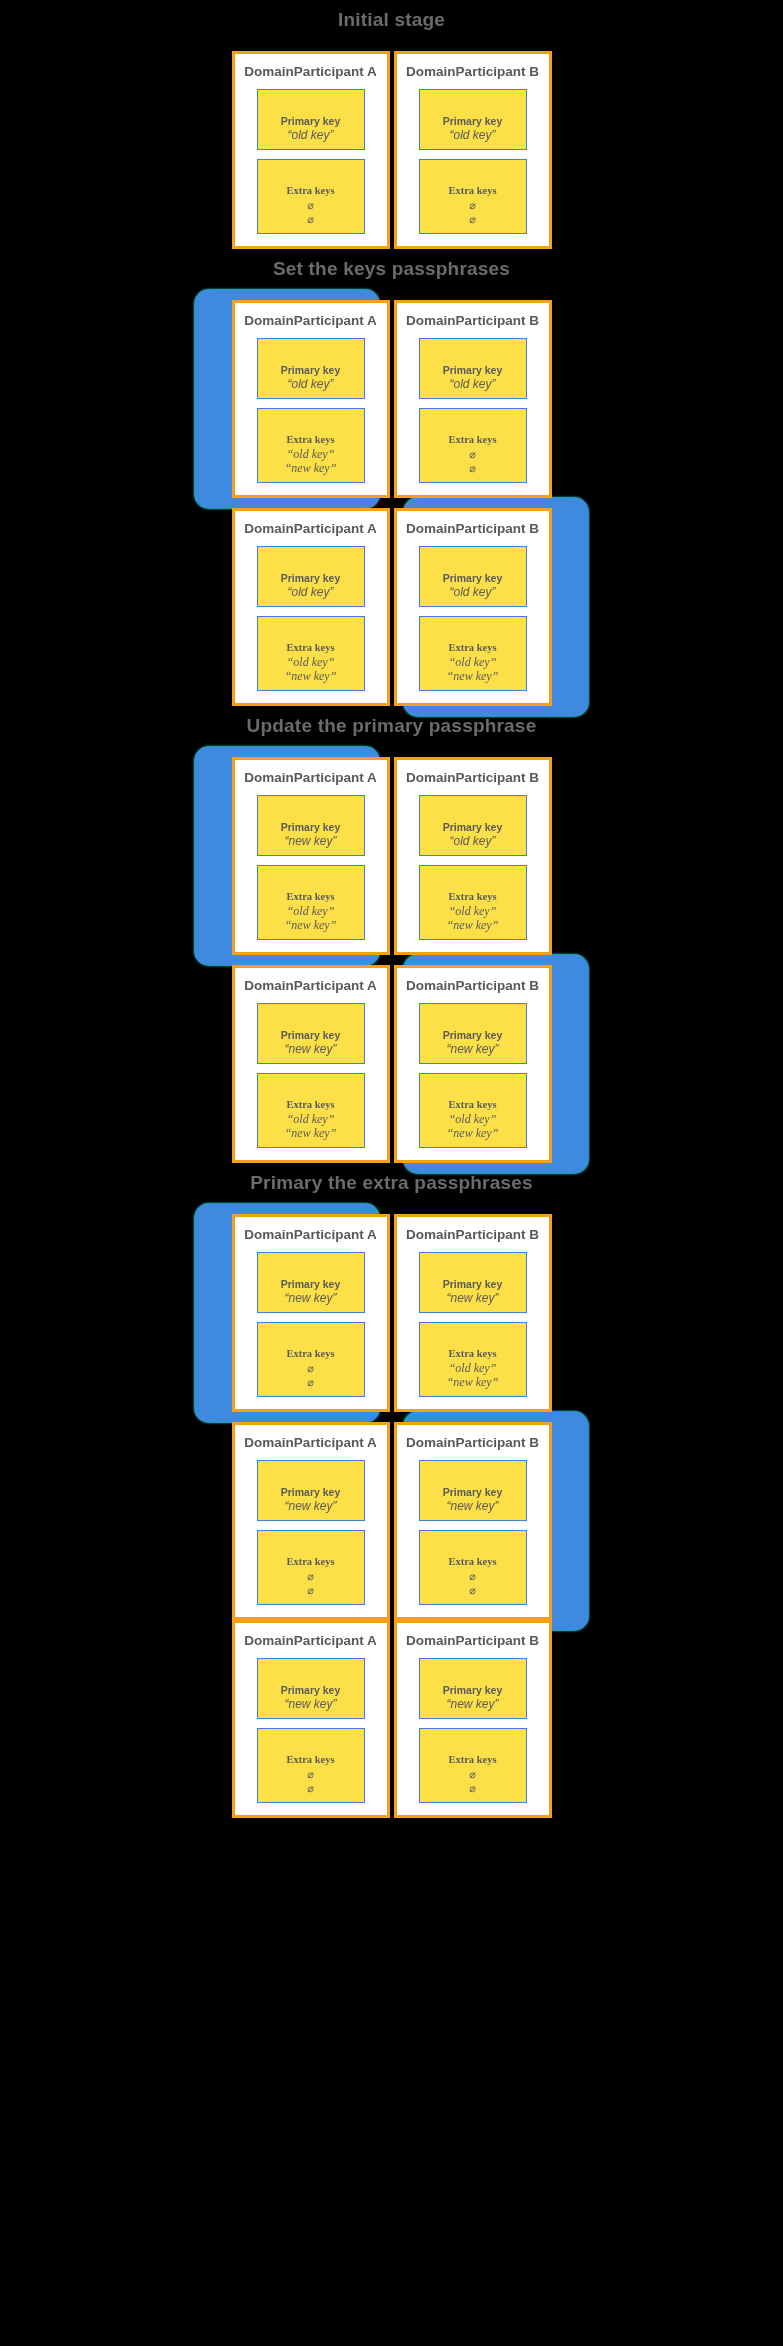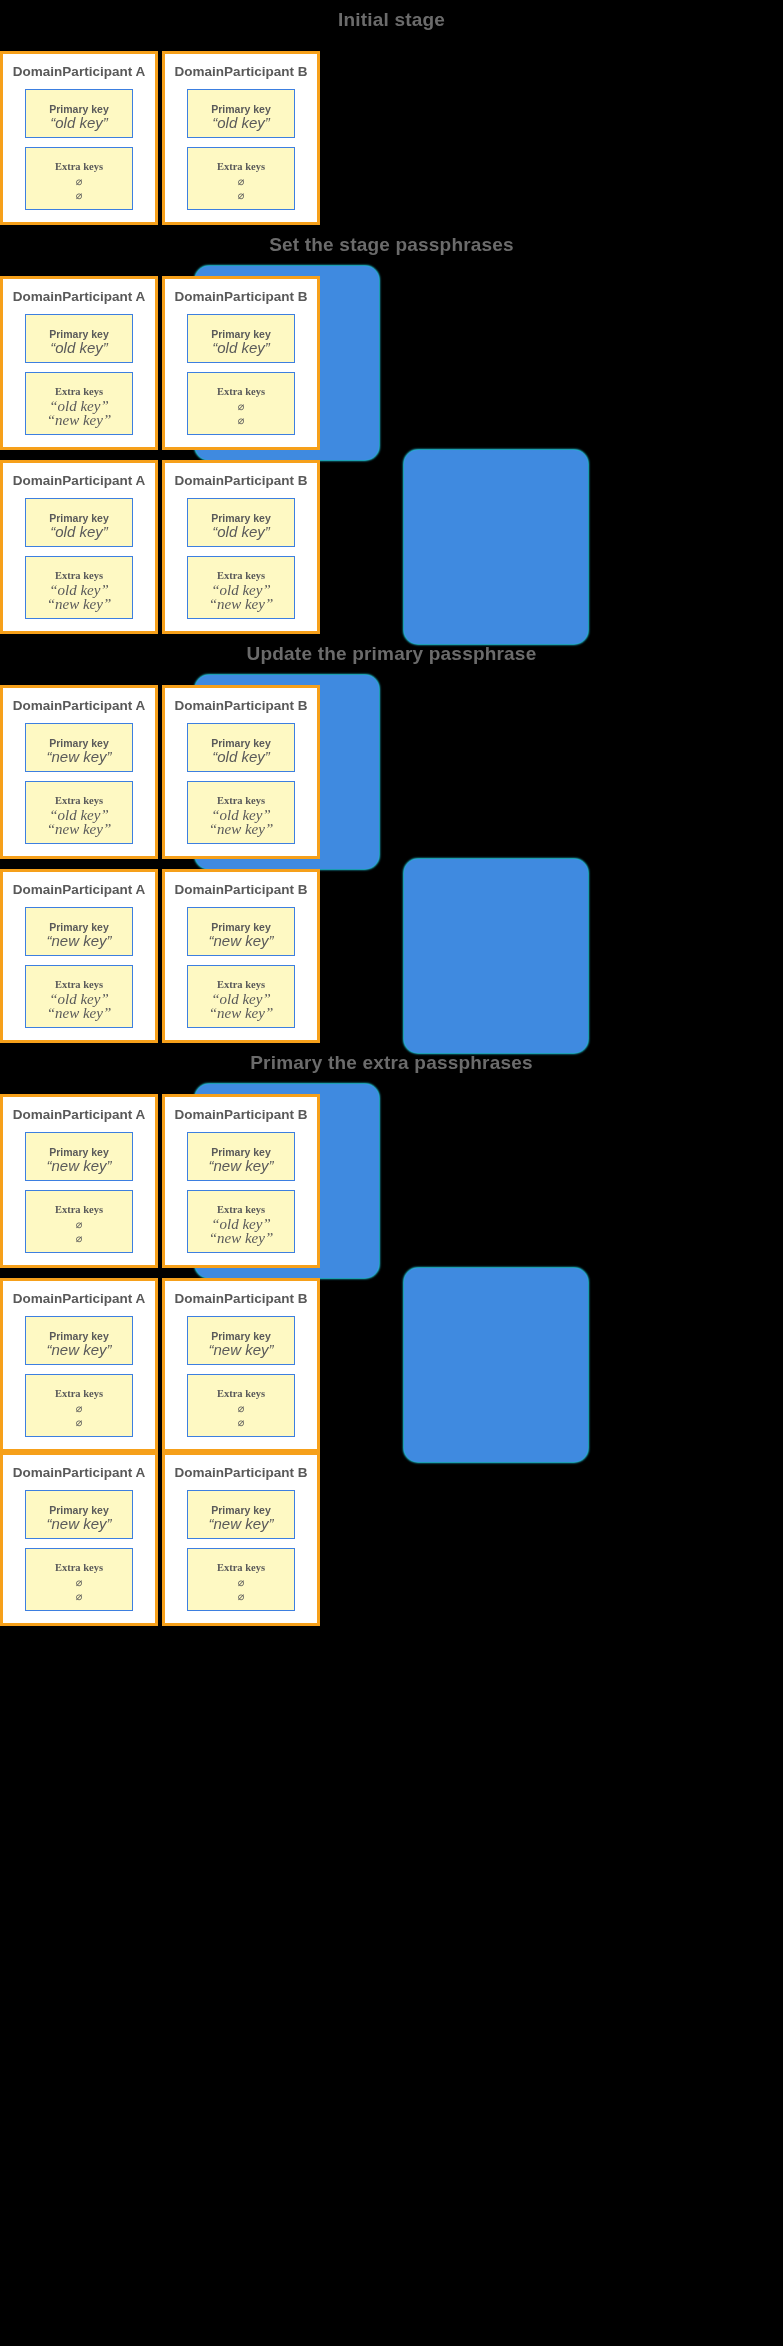--- a/index.html
+++ b/index.html
@@ -28,20 +28,21 @@
     position: absolute;
     background: #3f8ae0;
     border-radius: 14px;
     box-shadow: 0 0 2px 1px #25d6ef;
     z-index: 1;
   }
 
   .row {
     position: relative;
     display: flex;
+    justify-content: center;
     gap: 4px;
     z-index: 2;
   }
 
   .card {
     width: 158px;
     background: #ffffff;
     border: 3px solid #f6a01a;
     padding: 10px 9px 12px 9px;
     position: relative;
@@ -52,37 +53,37 @@
     text-align: center;
     color: #595959;
     font-size: 13.5px;
     font-weight: bold;
     margin-bottom: 10px;
     white-space: nowrap;
   }
 
   .keybox {
     border: 1.6px solid #3d7fe0;
-    background: #fef9c3;
+    background: #fde047;
     margin: 0 13px 9px 13px;
-    padding: 12px 4px 7px 4px;
+    padding: 24px 4px 7px 4px;
     text-align: center;
     min-height: 40px;
   }
   .keybox:last-child { margin-bottom: 0; font-family: Liberation Serif, serif; }
 
   .keybox-label {
     color: #5a5a5a;
     font-size: 10.5px;
     font-weight: bold;
     line-height: 14px;
   }
   .keyval {
     color: #5a5a5a;
-    font-size: 15px;
+    font-size: 12px;
     font-style: italic;
     line-height: 14px;
     white-space: nowrap;
   }
   .empty-glyph {
     color: #5a5a5a;
     font-size: 11px;
     line-height: 14px;
     font-style: normal;
   }
@@ -120,21 +121,21 @@
                 <div class="keybox-label">Extra keys</div>
                 <div class="empty-glyph">⌀</div>
                 <div class="empty-glyph">⌀</div>
               </div>
             </div>
           </div>
         </div>
       </div>
     </div>
     <div class="stage">
-      <div class="stage-title">Set the stage passphrases</div>
+      <div class="stage-title">Set the keys passphrases</div>
       <div class="rows">
         <div style="position: relative;">
           <div class="highlight" style="left: 195px; width: 184px; top: -10px; bottom: -10px;"></div>
           <div class="row">
             <div class="card">
               <div class="card-title">DomainParticipant A</div>
               <div class="keybox">
                 <div class="keybox-label">Primary key</div>
                 <div class="keyval">“old key”</div>
               </div>

